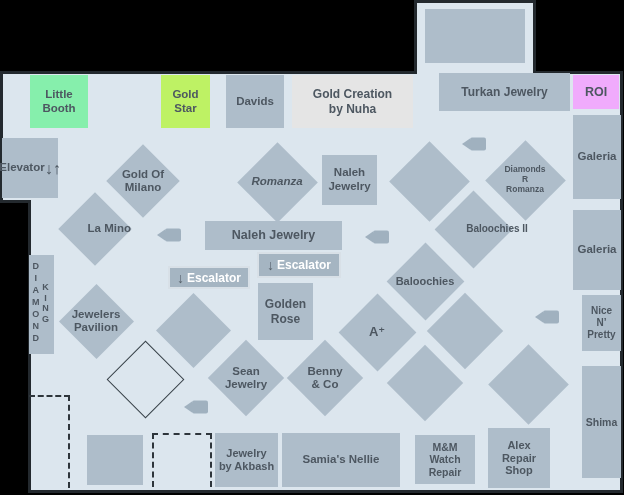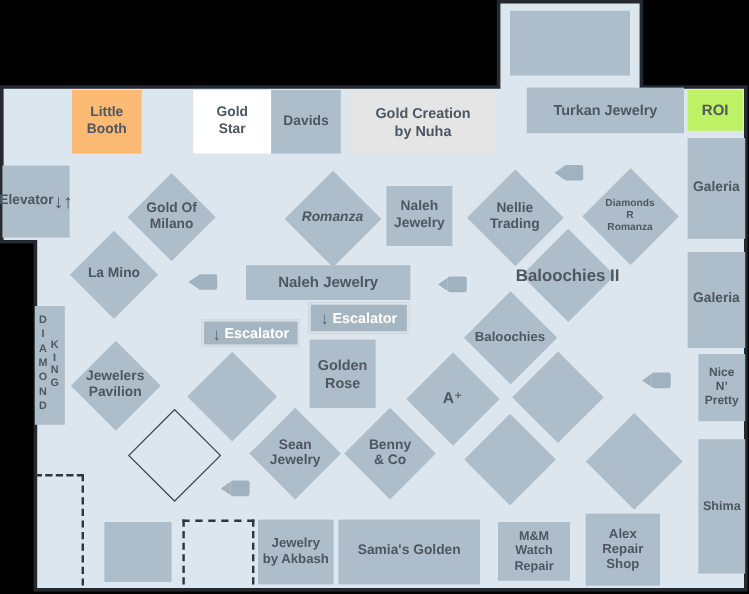--- a/index.html
+++ b/index.html
@@ -34,67 +34,65 @@
   .cam{position:absolute;width:26px;height:18px;}
   .dashed{position:absolute;border:2px dashed #2e353b;box-sizing:border-box;}
 </style>
 </head>
 <body>
 
 <div id="stage">
   <svg id="outline-svg" width="624" height="495" viewBox="0 0 624 495">
     <polygon id="floor-poly" points="1.5,72.5 415.5,72.5 415.5,1.5 534.5,1.5 534.5,72.5 621.5,72.5 621.5,491.5 29.5,491.5 29.5,201.5 1.5,201.5" fill="#dce6ee" stroke="#23292e" stroke-width="3"></polygon>
   </svg>
-<div class="room" style="left: 30px; top: 75px; width: 58px; height: 53px; background: #fdba74; color: rgb(77, 87, 97); margin-left: 30px;"><span>Little
+<div class="room" style="left: 30px; top: 75px; width: 58px; height: 53px; background: #86efac; color: rgb(77, 87, 97);"><span>Little
 Booth</span></div>
-    <div class="room" style="left: 161px; top: 75px; width: 65px; height: 53px; background: #ffffff; color: rgb(77, 87, 97);"><span>Gold
+    <div class="room" style="left: 161px; top: 75px; width: 49px; height: 53px; background: #bef264; color: rgb(77, 87, 97);"><span>Gold
 Star</span></div>
     <div class="room" style="left: 226px; top: 75px; width: 58px; height: 53px; background: rgb(174, 189, 202); color: rgb(77, 87, 97);"><span>Davids</span></div>
     <div class="room" style="left: 292px; top: 75px; width: 121px; height: 53px; background: #e5e5e5; color: rgb(77, 87, 97); font-size: 12px;"><span>Gold Creation
 by Nuha</span></div>
     <div class="room" style="left: 439px; top: 73px; width: 131px; height: 38px; background: rgb(174, 189, 202); color: rgb(77, 87, 97); font-size: 12px;"><span>Turkan Jewelry</span></div>
-    <div class="room" style="left: 573px; top: 75px; width: 46px; height: 34px; background: #bef264; color: rgb(77, 87, 97); font-size: 12.5px;"><span>ROI</span></div>
+    <div class="room" style="left: 573px; top: 75px; width: 46px; height: 34px; background: #f0abfc; color: rgb(77, 87, 97); font-size: 12.5px;"><span>ROI</span></div>
     <div class="room" style="left: 573px; top: 115px; width: 48px; height: 84px; background: rgb(174, 189, 202); color: rgb(77, 87, 97);"><span>Galeria</span></div>
     <div class="room" style="left: 573px; top: 210px; width: 48px; height: 80px; background: rgb(174, 189, 202); color: rgb(77, 87, 97);"><span>Galeria</span></div>
     <div class="room" style="left: 582px; top: 295px; width: 39px; height: 56px; background: rgb(174, 189, 202); color: rgb(77, 87, 97); font-size: 10px;"><span>Nice
 N’
 Pretty</span></div>
     <div class="room" style="left: 582px; top: 366px; width: 39px; height: 112px; background: rgb(174, 189, 202); color: rgb(77, 87, 97); font-size: 10.5px;"><span>Shima</span></div>
     <div class="room" style="left: 322px; top: 155px; width: 55px; height: 50px; background: rgb(174, 189, 202); color: rgb(77, 87, 97);"><span>Naleh
 Jewelry</span></div>
     <div class="room" style="left: 205px; top: 221px; width: 137px; height: 29px; background: rgb(174, 189, 202); color: rgb(77, 87, 97); font-size: 12.5px;"><span>Naleh Jewelry</span></div>
     <div class="room" style="left: 258px; top: 283px; width: 55px; height: 57px; background: rgb(174, 189, 202); color: rgb(77, 87, 97); font-size: 12px;"><span>Golden
 Rose</span></div>
     <div class="room" style="left: 425px; top: 9px; width: 100px; height: 54px; background: rgb(174, 189, 202); color: rgb(77, 87, 97);"></div>
     <div class="room" style="left: 87px; top: 435px; width: 56px; height: 50px; background: rgb(174, 189, 202); color: rgb(77, 87, 97);"></div>
     <div class="room" style="left: 215px; top: 433px; width: 63px; height: 54px; background: rgb(174, 189, 202); color: rgb(77, 87, 97); font-size: 11px;"><span>Jewelry
 by Akbash</span></div>
-    <div class="room" style="left: 282px; top: 433px; width: 118px; height: 54px; background: rgb(174, 189, 202); color: rgb(77, 87, 97);"><span>Samia's Golden</span></div>
+    <div class="room" style="left: 282px; top: 433px; width: 118px; height: 54px; background: rgb(174, 189, 202); color: rgb(77, 87, 97);"><span>Samia's Nellie</span></div>
     <div class="room" style="left: 415px; top: 435px; width: 60px; height: 49px; background: rgb(174, 189, 202); color: rgb(77, 87, 97); font-size: 10.5px;"><span>M&amp;M
 Watch
 Repair</span></div>
     <div class="room" style="left: 488px; top: 428px; width: 62px; height: 60px; background: rgb(174, 189, 202); color: rgb(77, 87, 97); font-size: 11px;"><span>Alex
 Repair
 Shop</span></div>
     <div class="diamond" style="left: 117px; top: 155px; width: 52px; height: 52px; background: rgb(174, 189, 202);"></div>
     <div class="dlabel" style="left: 107px; top: 156px; width: 72px; height: 50px; color: rgb(77, 87, 97);"><span>Gold Of
 Milano</span></div>
     <div class="diamond" style="left: 69px; top: 203px; width: 52px; height: 52px; background: rgb(174, 189, 202);"></div>
-    <div class="dlabel" style="left: 59px; top: 204px; width: 72px; height: 50px; color: rgb(77, 87, 97);"><span>La Mino</span></div>
+    <div class="dlabel" style="left: 59px; top: 204px; width: 72px; height: 50px; color: rgb(77, 87, 97); justify-content: flex-end;"><span>La Mino</span></div>
     <div class="diamond" style="left: 248.5px; top: 153.5px; width: 57px; height: 57px; background: rgb(174, 189, 202);"></div>
     <div class="dlabel" style="left: 241px; top: 157px; width: 72px; height: 50px; color: rgb(77, 87, 97); font-style: italic;"><span>Romanza</span></div>
     <div class="diamond" style="left: 400.5px; top: 152.5px; width: 57px; height: 57px; background: rgb(174, 189, 202);"></div>
-    <div class="dlabel" style="left: 393px; top: 156px; width: 72px; height: 50px; color: rgb(77, 87, 97);"><span>Nellie
-Trading</span></div>
     <div class="diamond" style="left: 496.5px; top: 151.5px; width: 57px; height: 57px; background: rgb(174, 189, 202);"></div>
     <div class="dlabel" style="left: 495px; top: 155px; width: 60px; height: 50px; color: rgb(77, 87, 97); font-size: 8.5px;"><span>Diamonds
 R
 Romanza</span></div>
     <div class="diamond" style="left: 445.5px; top: 201.5px; width: 55px; height: 55px; background: rgb(174, 189, 202);"></div>
-    <div class="dlabel" style="left: 428px; top: 204px; width: 90px; height: 50px; color: rgb(77, 87, 97); font-size: 14px;"><span>Baloochies II</span></div>
+    <div class="dlabel" style="left: 452px; top: 204px; width: 90px; height: 50px; color: rgb(77, 87, 97); font-size: 10px;"><span>Baloochies II</span></div>
     <div class="diamond" style="left: 397.5px; top: 253.5px; width: 55px; height: 55px; background: rgb(174, 189, 202);"></div>
     <div class="dlabel" style="left: 385px; top: 256px; width: 80px; height: 50px; color: rgb(77, 87, 97); font-size: 11px;"><span>Baloochies</span></div>
     <div class="diamond" style="left: 349.5px; top: 304.5px; width: 55px; height: 55px; background: rgb(174, 189, 202);"></div>
     <div class="dlabel" style="left: 341px; top: 307px; width: 72px; height: 50px; color: rgb(77, 87, 97); font-size: 13px;"><span>A⁺</span></div>
     <div class="diamond" style="left: 69.5px; top: 294.5px; width: 53px; height: 53px; background: rgb(174, 189, 202);"></div>
     <div class="dlabel" style="left: 60px; top: 296px; width: 72px; height: 50px; color: rgb(77, 87, 97);"><span>Jewelers
 Pavilion</span></div>
     <div class="diamond" style="left: 166.5px; top: 303.5px; width: 53px; height: 53px; background: rgb(174, 189, 202);"></div>
     <div class="diamond" style="left: 219px; top: 351px; width: 54px; height: 54px; background: rgb(174, 189, 202);"></div>
     <div class="dlabel" style="left: 210px; top: 353px; width: 72px; height: 50px; color: rgb(77, 87, 97);"><span>Sean

